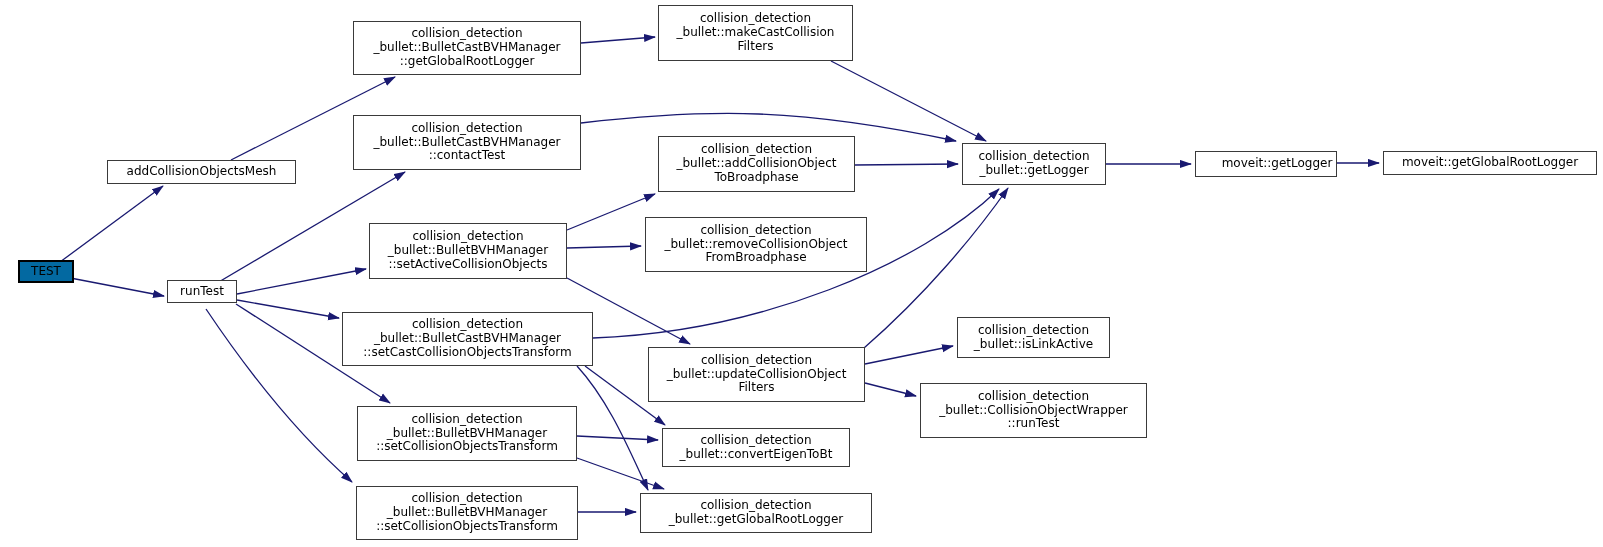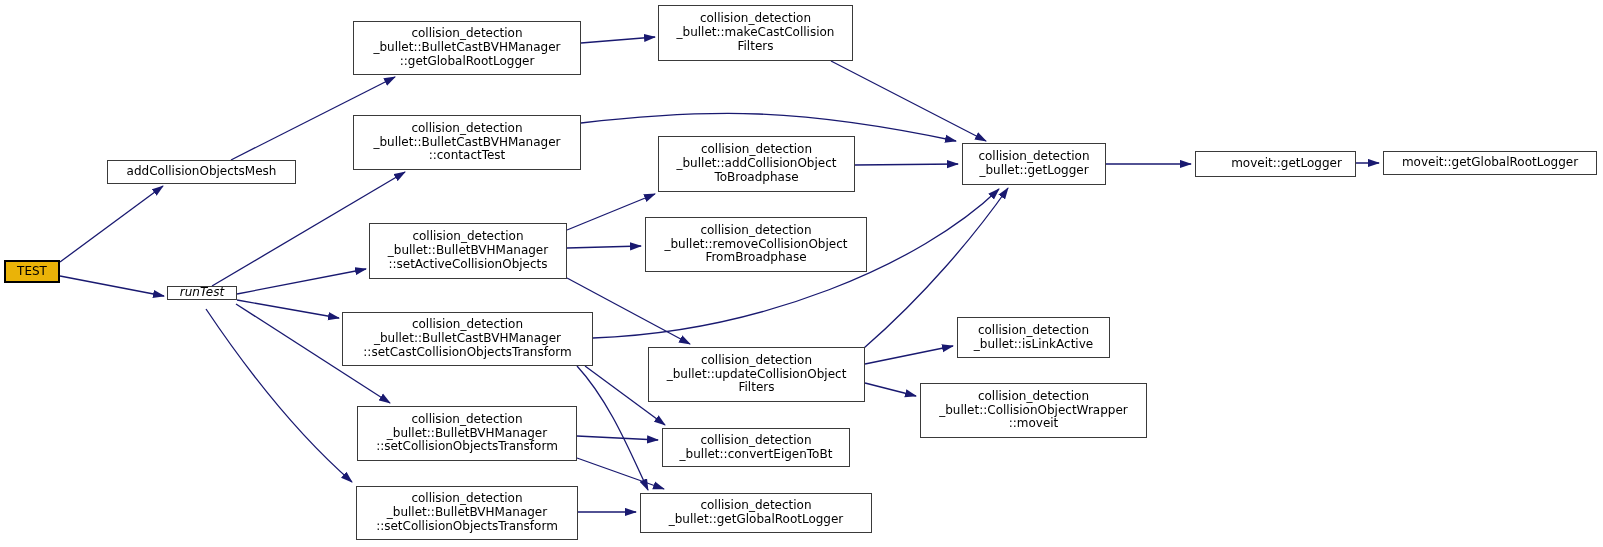--- a/index.html
+++ b/index.html
@@ -21,23 +21,24 @@
     justify-content:center;
     align-items:center;
     text-align:center;
     font-size:12px;
     line-height:13.9px;
     color:#000000;
     white-space:nowrap;
     cursor:pointer;
   }
   .node.highlight{
-    background:#eab308;
+    background:#0369a1;
     border:2px solid #000000;
     cursor:default;
+    margin-left:14px;
   }
   .node .ln{pointer-events:none;}
 </style>
 </head>
 <body>
 
 <div id="canvas">
   <svg id="edge-layer" width="1603" height="547" viewBox="0 0 1603 547" xmlns="http://www.w3.org/2000/svg">
     <defs>
       <marker id="arrow" markerUnits="userSpaceOnUse" markerWidth="12" markerHeight="9" refX="11" refY="4.5" orient="auto">
@@ -73,21 +74,21 @@
         <path d="M1336,163 L1379,163" fill="none" stroke="#191970" stroke-width="1.3" marker-end="url(#arrow)"></path>
       </g>
   </svg>
   <div id="node-layer">
       <div class="node highlight" style="left: 4px; top: 260px; width: 56px; height: 23px;">
         <div class="ln">TEST</div>
       </div>
       <div class="node" style="left: 107px; top: 160px; width: 189px; height: 24px; align-items: center;">
         <div class="ln">addCollisionObjectsMesh</div>
       </div>
-      <div class="node" style="left: 167px; top: 286px; width: 70px; height: 14px; font-style: italic;">
+      <div class="node" style="left: 167px; top: 280px; width: 70px; height: 23px;">
         <div class="ln">runTest</div>
       </div>
       <div class="node" style="left: 353px; top: 21px; width: 228px; height: 54px;">
         <div class="ln">collision_detection</div>
         <div class="ln">_bullet::BulletCastBVHManager</div>
         <div class="ln">::getGlobalRootLogger</div>
       </div>
       <div class="node" style="left: 658px; top: 5px; width: 195px; height: 56px;">
         <div class="ln">collision_detection</div>
         <div class="ln">_bullet::makeCastCollision</div>
@@ -123,21 +124,21 @@
         <div class="ln">_bullet::updateCollisionObject</div>
         <div class="ln">Filters</div>
       </div>
       <div class="node" style="left: 957px; top: 317px; width: 153px; height: 41px;">
         <div class="ln">collision_detection</div>
         <div class="ln">_bullet::isLinkActive</div>
       </div>
       <div class="node" style="left: 920px; top: 383px; width: 227px; height: 55px;">
         <div class="ln">collision_detection</div>
         <div class="ln">_bullet::CollisionObjectWrapper</div>
-        <div class="ln">::moveit</div>
+        <div class="ln">::runTest</div>
       </div>
       <div class="node" style="left: 662px; top: 428px; width: 188px; height: 39px;">
         <div class="ln">collision_detection</div>
         <div class="ln">_bullet::convertEigenToBt</div>
       </div>
       <div class="node" style="left: 357px; top: 406px; width: 220px; height: 55px;">
         <div class="ln">collision_detection</div>
         <div class="ln">_bullet::BulletBVHManager</div>
         <div class="ln">::setCollisionObjectsTransform</div>
       </div>
@@ -147,20 +148,20 @@
         <div class="ln">::setCollisionObjectsTransform</div>
       </div>
       <div class="node" style="left: 640px; top: 493px; width: 232px; height: 40px;">
         <div class="ln">collision_detection</div>
         <div class="ln">_bullet::getGlobalRootLogger</div>
       </div>
       <div class="node" style="left: 962px; top: 143px; width: 144px; height: 42px;">
         <div class="ln">collision_detection</div>
         <div class="ln">_bullet::getLogger</div>
       </div>
-      <div class="node" style="left: 1195px; top: 151px; width: 161px; height: 26px; padding-left: 22px;">
+      <div class="node" style="left: 1195px; top: 151px; width: 142px; height: 26px; padding-left: 22px;">
         <div class="ln">moveit::getLogger</div>
       </div>
       <div class="node" style="left: 1383px; top: 151px; width: 214px; height: 24px;">
         <div class="ln">moveit::getGlobalRootLogger</div>
       </div>
     </div>
 </div>
 
 </body></html>

